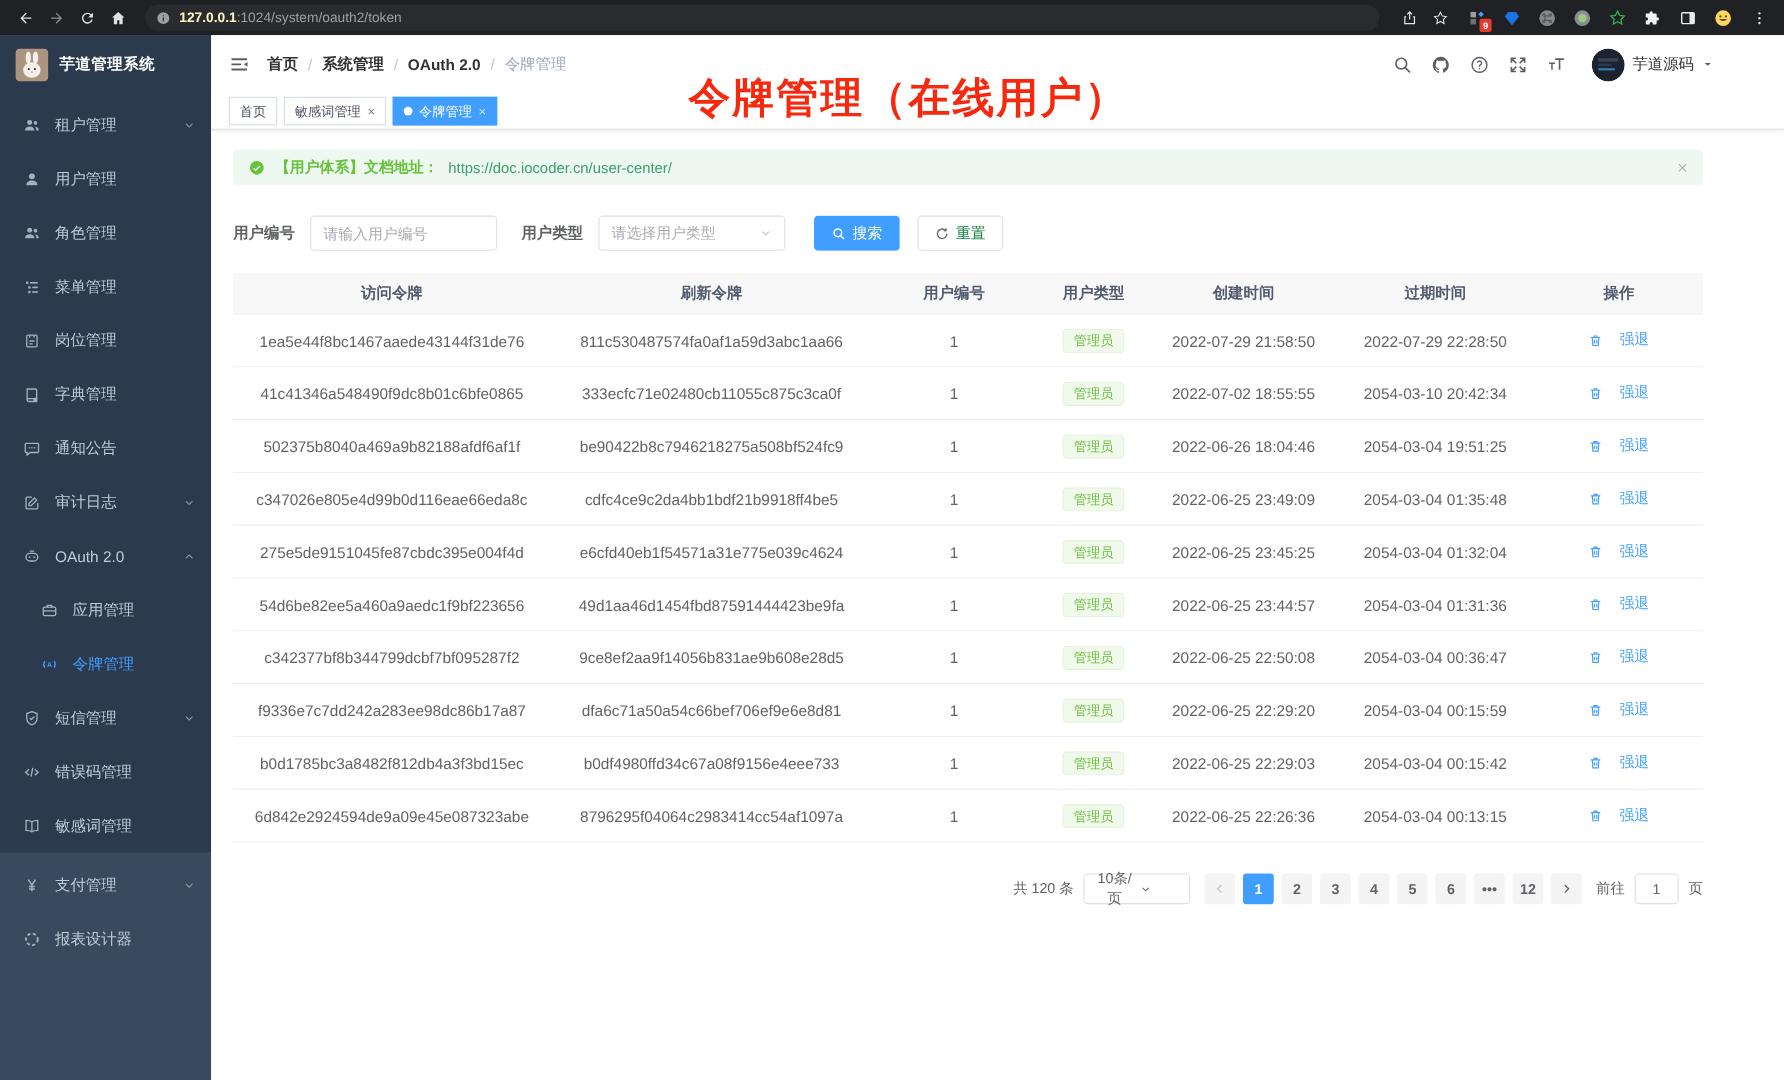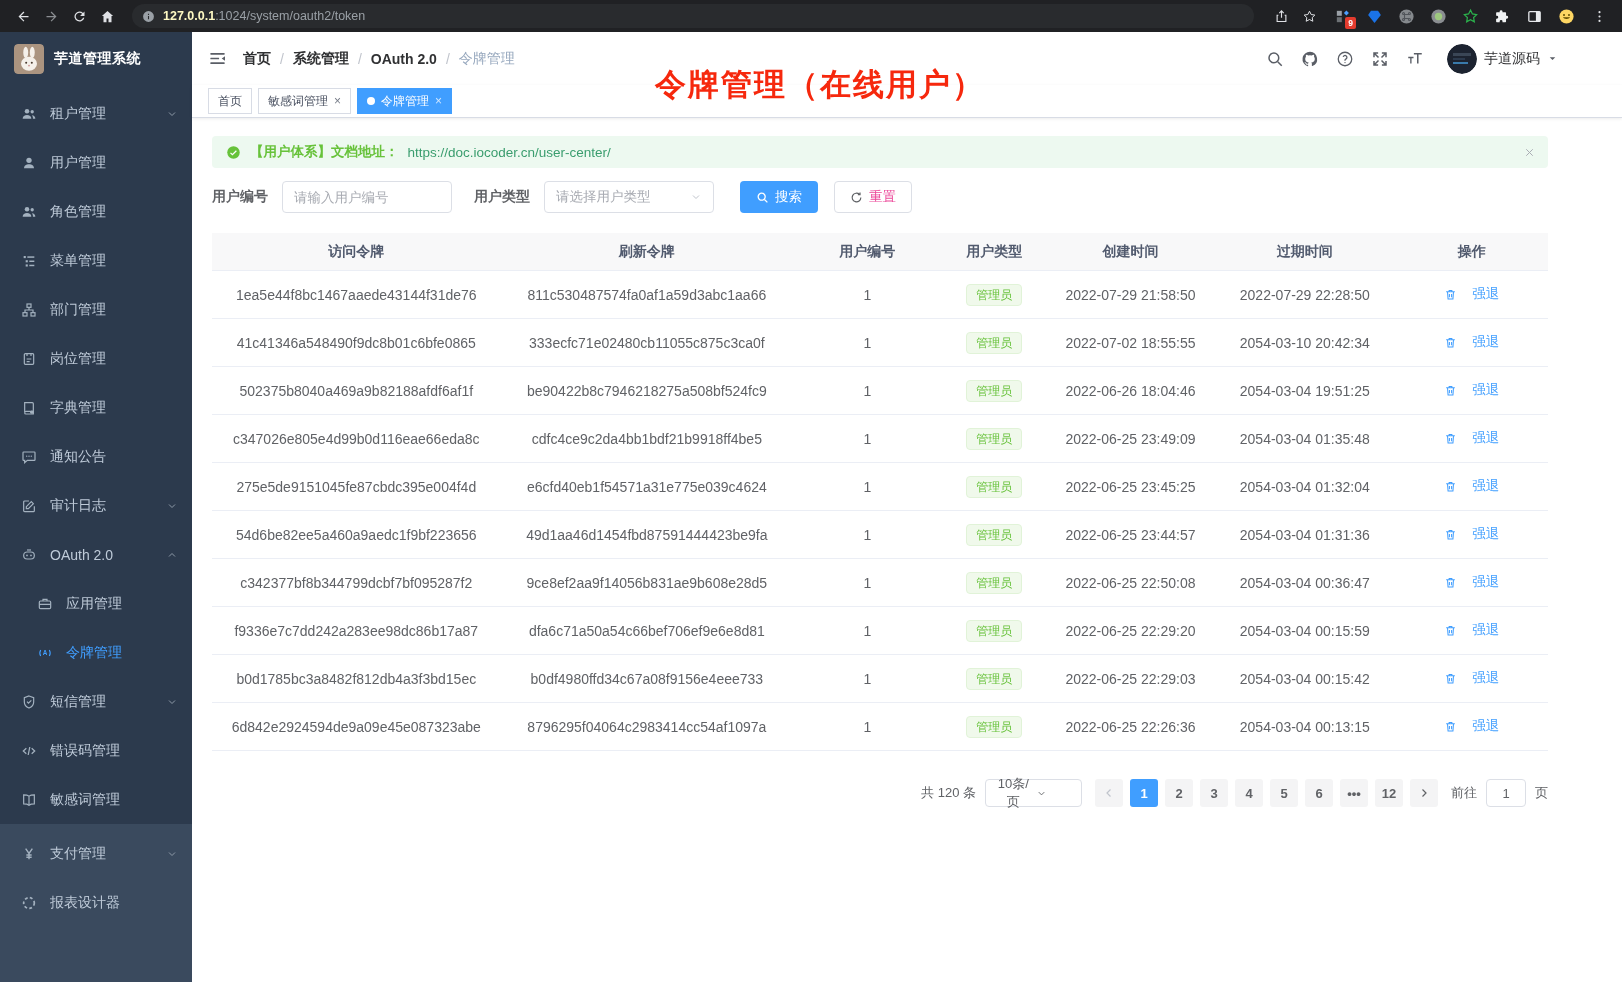--- a/index.html
+++ b/index.html
@@ -61,38 +61,38 @@
   .tabbar { height:33px; display:flex; align-items:center; gap:6px; padding:0 16px; border-bottom:1px solid #d8dce5; box-shadow:0 1px 3px rgba(0,0,0,.08); position:relative; z-index:2; background:#fff; }
   .tag { height:26px; display:flex; align-items:center; gap:6px; padding:0 9px; border:1px solid #d8dce5; background:#fff; color:#495060; font-size:12px; cursor:pointer; white-space:nowrap; }
   .tag .dot { width:8px; height:8px; border-radius:50%; background:#fff; display:none; }
   .tag.active { background:#409eff; border-color:#409eff; color:#fff; }
   .tag.active .dot { display:block; }
   .tag .tag-close { font-size:12px; line-height:1; color:inherit; opacity:.75; cursor:pointer; }
 
   
   .content { padding:18px 74px 0 20px; flex:1; }
 
-  .alert { height:32px; background:#edf9f0; border-radius:4px; display:flex; align-items:center; gap:9px; padding:0 14px; margin-bottom:13px; position:relative; }
+  .alert { height:32px; background:#edf9f0; border-radius:4px; display:flex; align-items:center; gap:9px; padding:0 14px; margin-bottom:28px; position:relative; }
   .alert-check svg { width:15px; height:15px; }
   .alert-text { color:#67c23a; font-size:13.5px; font-weight:bold; }
   .alert-link { color:#3a9d6e; font-size:13.5px; text-decoration:none; cursor:pointer;text-align:center; }
   .alert-close { position:absolute; right:12px; color:#a8abb2; cursor:pointer; } .alert-close svg { width:13px; height:13px; }
 
   .filters { display:flex; align-items:center; gap:12px; margin-bottom:20px; }
   .filters label { font-size:14px; font-weight:bold; color:#606266; margin-right:2px; }
   .f-input { width:170px; height:32px; border:1px solid #dcdfe6; border-radius:4px; display:flex; align-items:center; padding:0 11px; background:#fff; }
   .f-input input { border:none; outline:none; width:100%; font-size:13.5px; color:#606266; background:transparent; font-family:inherit; }
   .f-input input::placeholder { color:#a8abb2; }
   .f-select { width:170px; height:32px; border:1px solid #dcdfe6; border-radius:4px; display:flex; align-items:center; padding:0 11px; cursor:pointer; background:#fff; }
   .sel-ph { flex:1; font-size:13.5px; color:#a8abb2; }
   .sel-arrow { color:#c0c4cc; } .sel-arrow svg { width:12px; height:12px; }
   .btn { height:32px; border-radius:4px; display:flex; align-items:center; gap:6px; padding:12px 15px; font-size:13.5px; cursor:pointer; border:1px solid transparent; font-family:inherit; }
   .btn svg { width:13px; height:13px; }
   .btn.primary { background:#409eff; color:#fff; margin-left:14px; }
-  .btn.plain { background:#fff; color:#ec4899; border-color:#dcdfe6; margin-left:4px; }
+  .btn.plain { background:#fff; color:#15803d; border-color:#dcdfe6; margin-left:4px; }
 
   
   .table { width:100%; font-size:14px; color:#606266; }
   .trow { display:grid; grid-template-columns:21.6% 21.9% 11.1% 7.9% 12.5% 13.6% 11.4%; align-items:center; }
   .thead .trow { background:#f8f8f9; height:38px; color:#515a6e; font-weight:bold; border-bottom:1px solid #ebeef5; }
   .tbody .trow { height:48px; border-bottom:1px solid #ebeef5; background:#fff; }
   .tcell { text-align:center; white-space:nowrap; overflow:hidden; }
   .badge { display:inline-block; background:#f0f9eb; border:1px solid #e1f3d8; color:#67c23a; font-size:12px; padding:4px 9px; border-radius:4px; line-height:1; }
   .op-link { color:#409eff; display:inline-flex; align-items:center; gap:15px; font-size:13.5px; cursor:pointer; }
   .op-link svg { width:13px; height:13px; }
@@ -103,21 +103,21 @@
   .pg-size span { flex:1; text-align:center; color:#606266; }
   .pg-size .sel-arrow svg { width:11px; height:11px; }
   .pages { display:flex; align-items:center; gap:7px; margin:0 4px; }
   .pg-btn { min-width:28px; height:28px; border:none; border-radius:3px; background:#f4f4f5; color:#606266; font-size:13px; font-weight:bold; display:flex; align-items:center; justify-content:center; cursor:pointer; font-family:inherit; padding:0 6px; }
   .pg-btn.active { background:#409eff; color:#fff; }
   .pg-btn.nav svg { width:12px; height:12px; }
   .pg-btn.disabled { color:#c0c4cc; cursor:default; }
   .pg-goto { width:40px; height:28px; border:1px solid #dcdfe6; border-radius:4px; text-align:center; font-size:13px; color:#606266; outline:none; font-family:inherit; }
 
   
-  .annotation { position:absolute; left:655px; top:64px; font-size:31px; font-weight:bold; color:#f6280d; letter-spacing:2px; z-index:9; pointer-events:none; }
+  .annotation { position:absolute; left:626px; top:64px; font-size:38px; font-weight:bold; color:#f6280d; letter-spacing:2px; z-index:9; pointer-events:none; }
 </style>
 </head>
 <body>
 
 <div class="page">
 
   <div class="chrome">
     <span class="c-btn">
         <svg viewBox="0 0 24 24" fill="currentColor">
           <path d="M20 11H7.8l5.6-5.6L12 4l-8 8 8 8 1.4-1.4L7.8 13H20z"></path>
@@ -280,31 +280,20 @@
                 <rect x="12.5" y="11.3" width="7.5" height="2.2"></rect>
                 <rect x="7" y="17.1" width="3.2" height="3.2"></rect>
                 <rect x="12.5" y="17.6" width="7.5" height="2.2"></rect>
               </svg>
             </span>
             <span class="mi-label">菜单管理</span>
           </div>
           <div class="menu-item">
             <span class="mi-icon">
               <svg viewBox="0 0 24 24" fill="none" stroke="currentColor" stroke-width="1.8">
-                <rect x="9" y="3" width="6" height="5"></rect>
-                <rect x="3" y="16" width="6" height="5"></rect>
-                <rect x="15" y="16" width="6" height="5"></rect>
-                <path d="M12 8v4M6 16v-4h12v4"></path>
-              </svg>
-            </span>
-            <span class="mi-label">部门管理</span>
-          </div>
-          <div class="menu-item">
-            <span class="mi-icon">
-              <svg viewBox="0 0 24 24" fill="none" stroke="currentColor" stroke-width="1.8">
                 <rect x="5" y="4" width="14" height="16" rx="1.5"></rect>
                 <path d="M9 4v3.5M15 4v3.5M8.5 12h7M8.5 16h4.5"></path>
               </svg>
             </span>
             <span class="mi-label">岗位管理</span>
           </div>
           <div class="menu-item">
             <span class="mi-icon">
               <svg viewBox="0 0 24 24" fill="none" stroke="currentColor" stroke-width="1.8">
                 <path d="M5.5 4H17a1.5 1.5 0 0 1 1.5 1.5V17H7.5a2 2 0 0 0-2 2z"></path>

